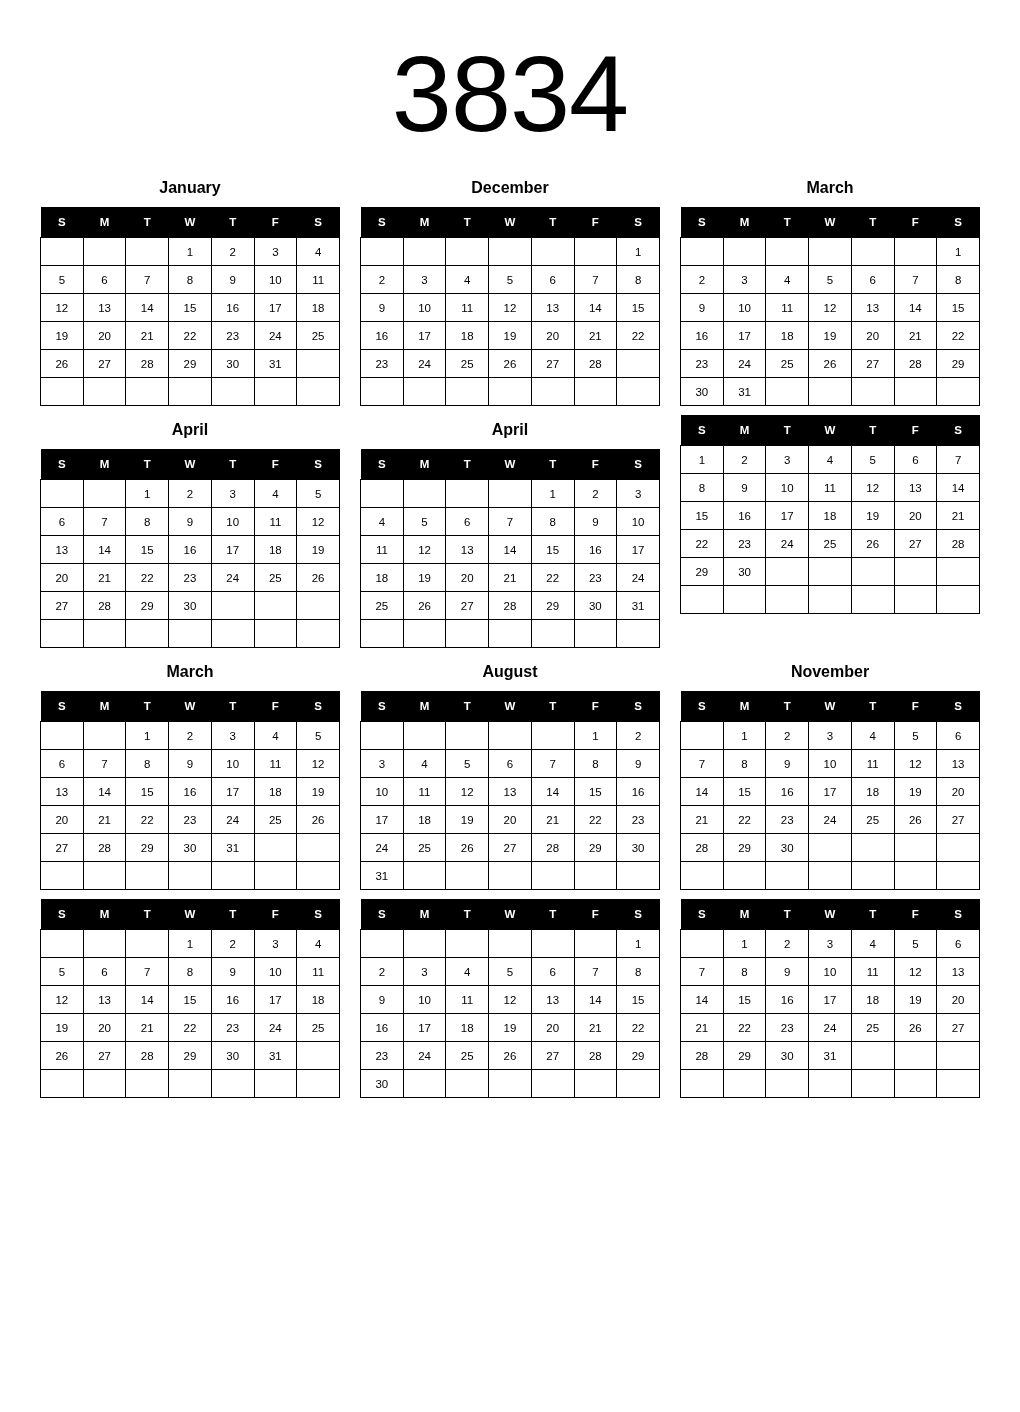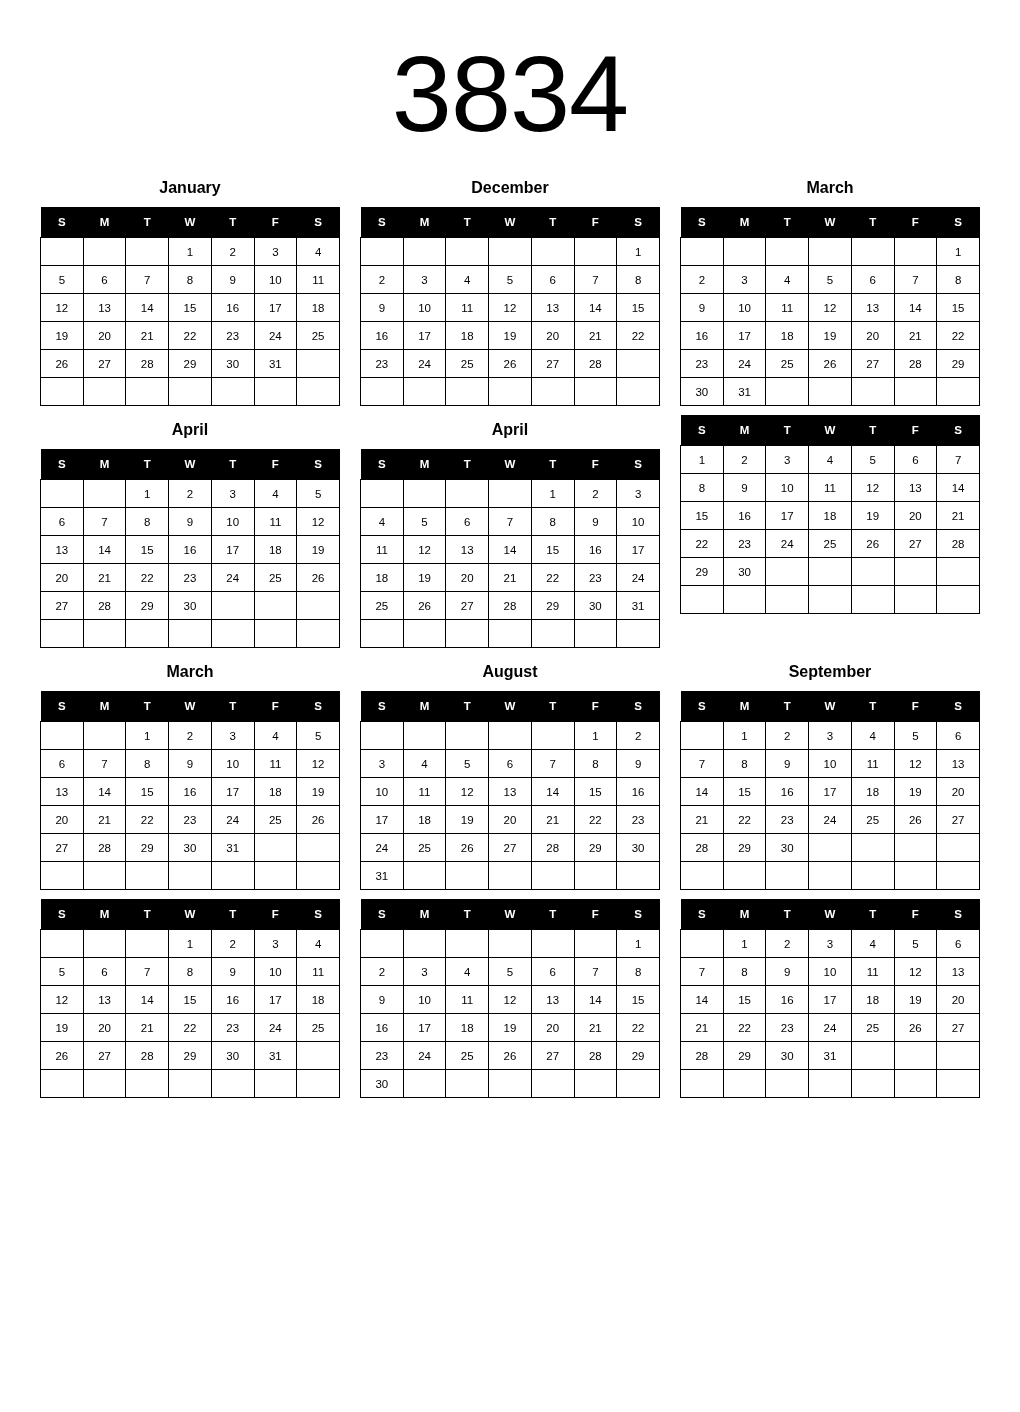--- a/index.html
+++ b/index.html
@@ -650,21 +650,21 @@
               <td class="empty"></td>
               <td class="empty"></td>
               <td class="empty"></td>
               <td class="empty"></td>
               <td class="empty"></td>
             </tr>
           </tbody>
         </table>
       </div>
       <div class="month">
-        <div class="month-name">September</div>
+        <div class="month-name">November</div>
         <table class="month-table">
           <thead>
             <tr>
               <th>S</th>
               <th>M</th>
               <th>T</th>
               <th>W</th>
               <th>T</th>
               <th>F</th>
               <th>S</th>

